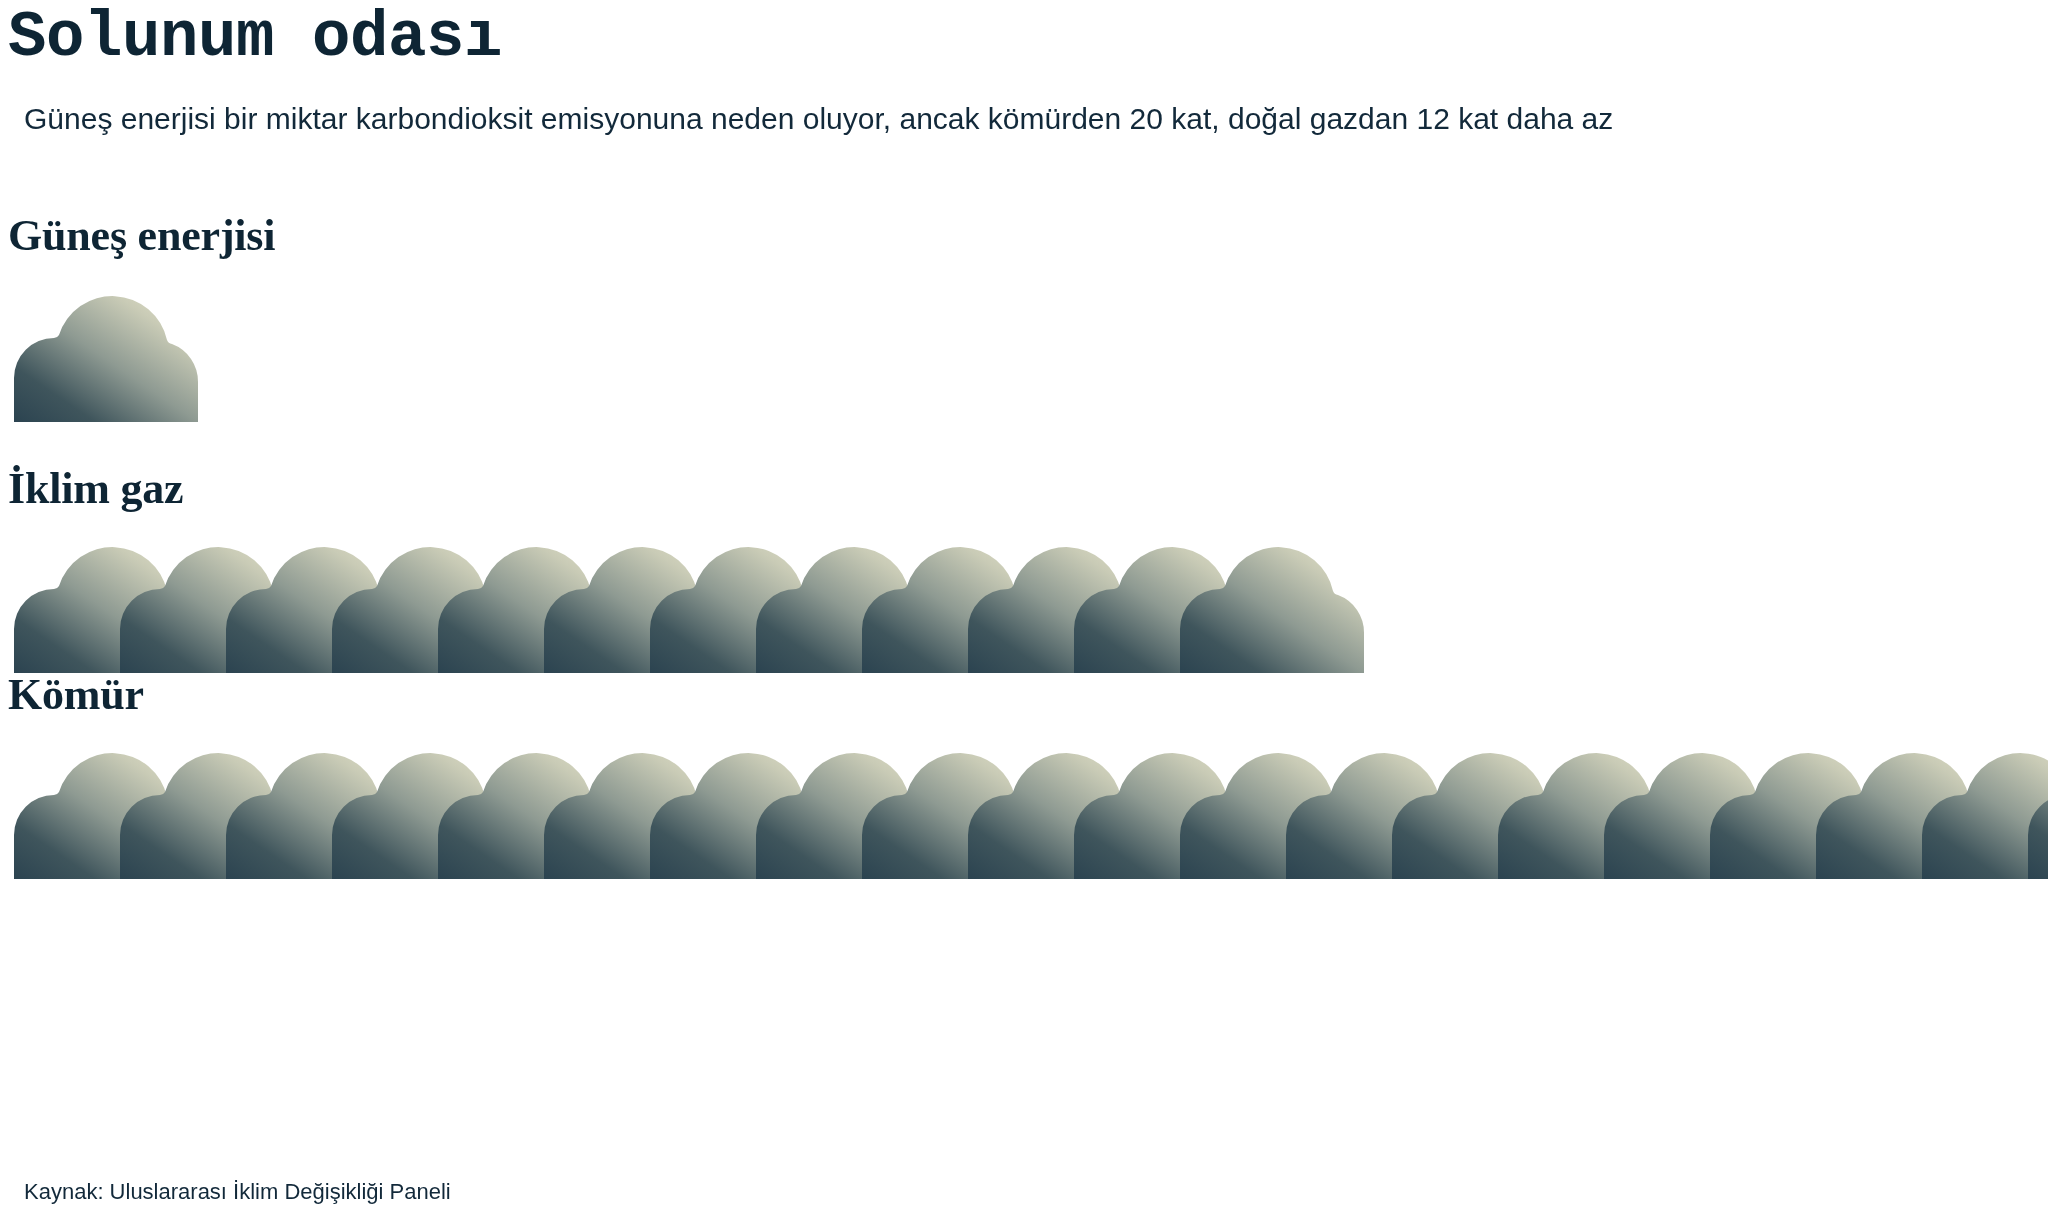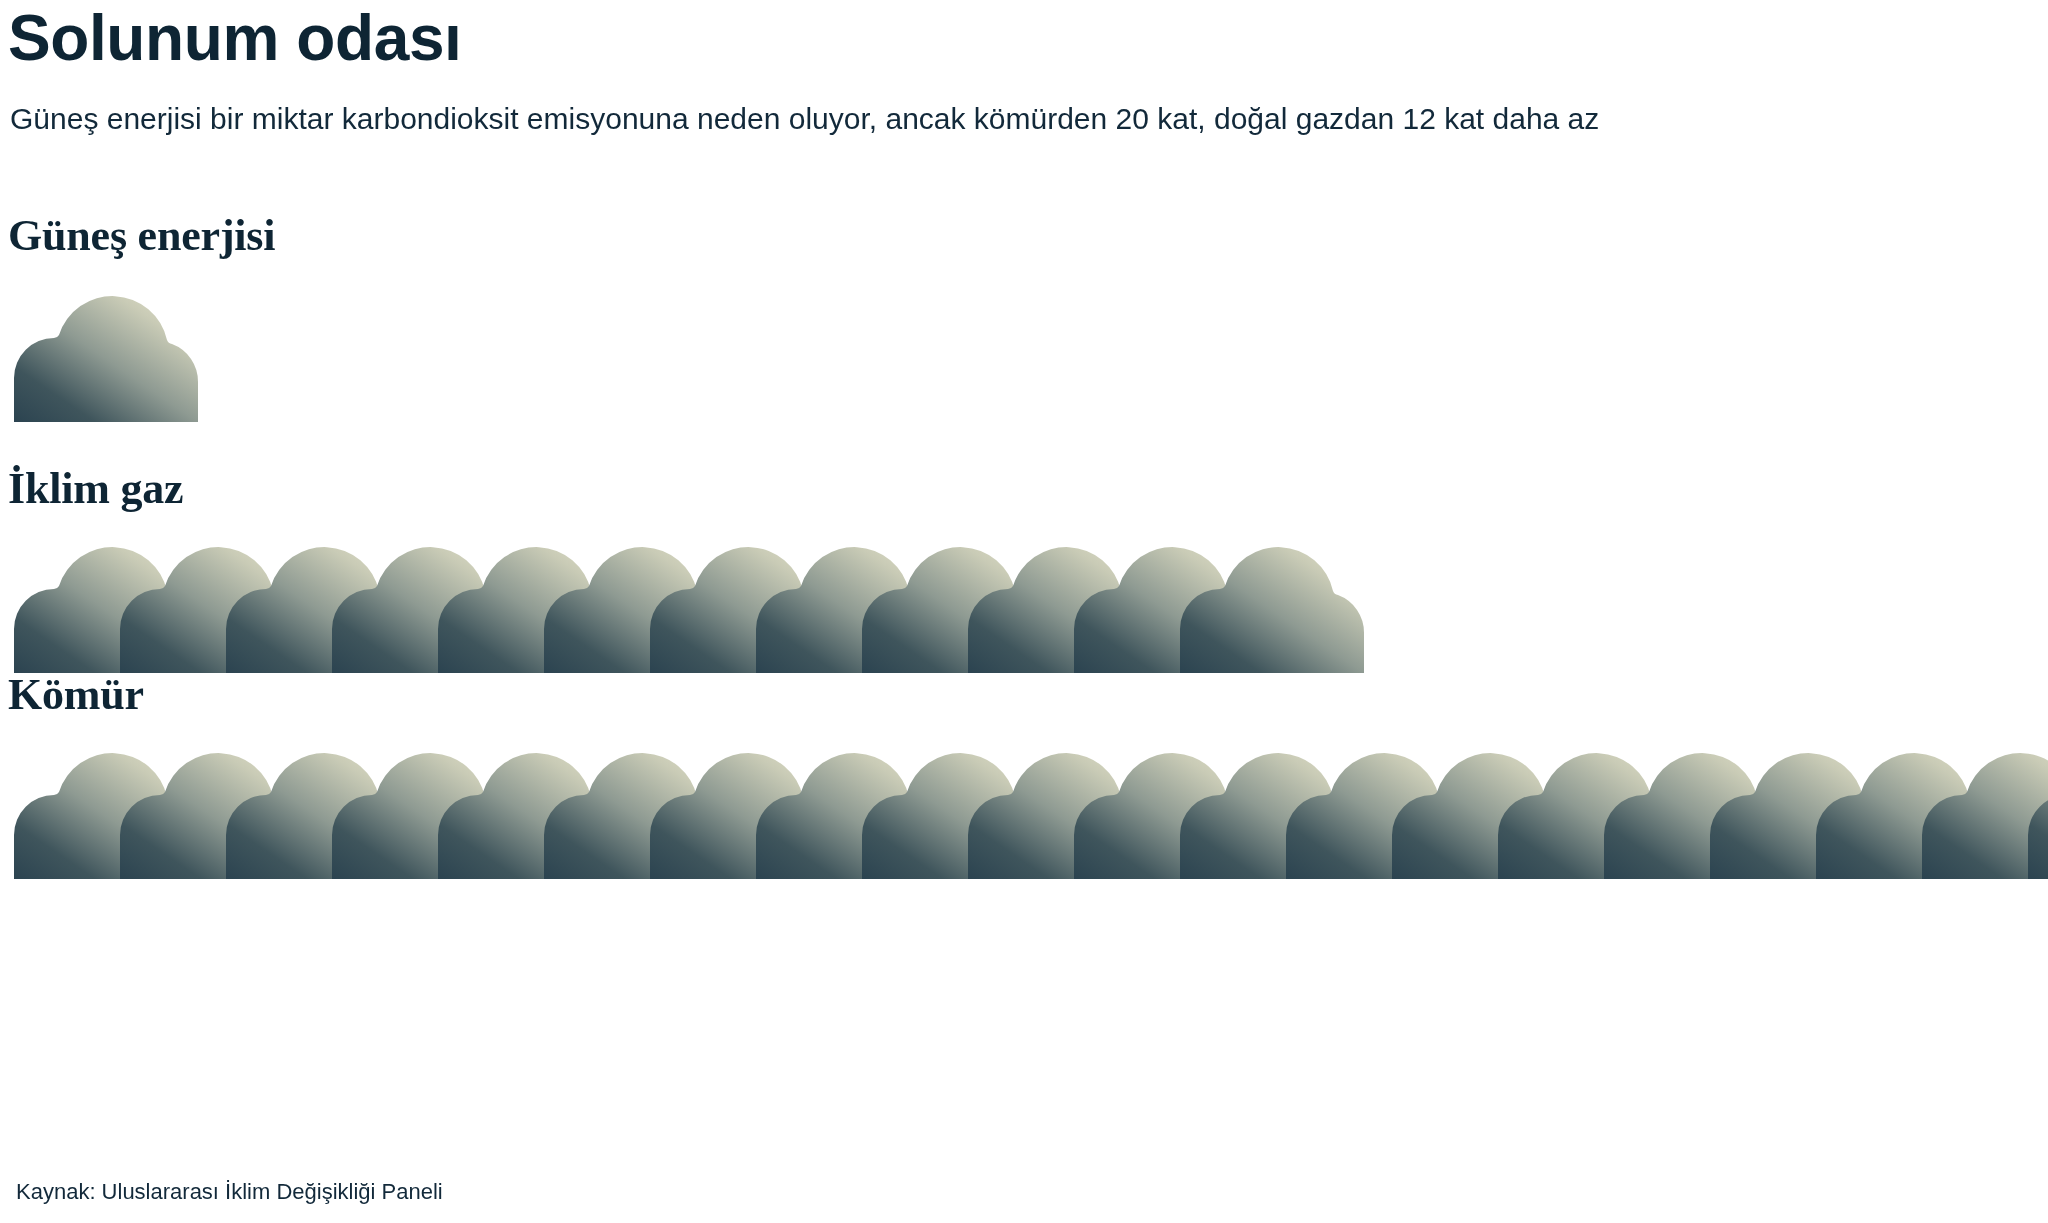--- a/index.html
+++ b/index.html
@@ -19,36 +19,36 @@
   .page {
     position: relative;
     width: 2048px;
     height: 1223px;
     box-sizing: border-box;
     padding: 0 0 0 8px;
   }
 
   
   .title {
-    font-family: Liberation Sans, sans-serif;
+    font-family: Liberation Mono, monospace;
     font-weight: 700;
     font-size: 64px;
     line-height: 1.0;
     color: #0e2534;
     letter-spacing: -0.4px;
     margin: 0;
     padding-top: 6px;
   }
 
   .subtitle {
     font-family: "Liberation Sans", sans-serif;
     font-size: 30px;
     line-height: 1.52;
     color: #12293a;
-    margin: 26px 0 0 2px;
+    margin: 26px 0 0 16px;
     max-width: 1860px;
     font-weight: 400;
   }
 
   
   .section {
     position: relative;
   }
   .section-solar   { margin-top: 72px; }
   .section-gas     { margin-top: 45px; }
@@ -82,21 +82,21 @@
   .cloud svg { display: block; width: 100%; height: 100%; }
 
   
   .source {
     font-family: "Liberation Sans", sans-serif;
     font-size: 22px;
     line-height: 1.2;
     color: #12293a;
     margin: 0;
     position: absolute;
-    left: 16px;
+    left: 24px;
     bottom: 18px;
   }
 </style>
 </head>
 <body>
 
 <div class="page">
 
   <h1 class="title">Solunum odası</h1>
 

